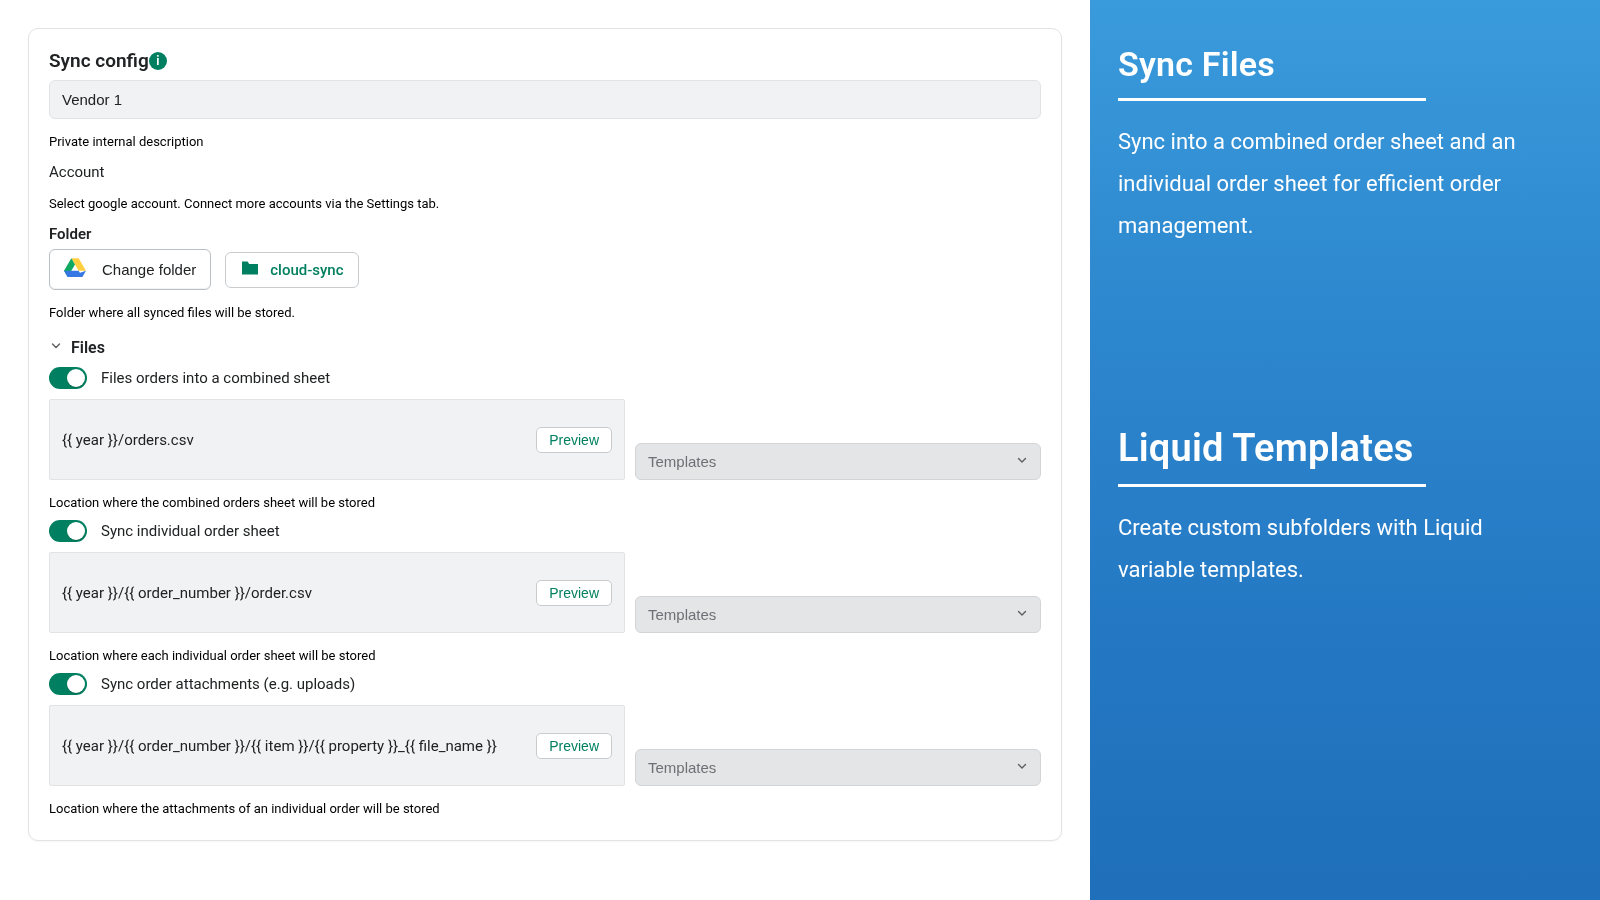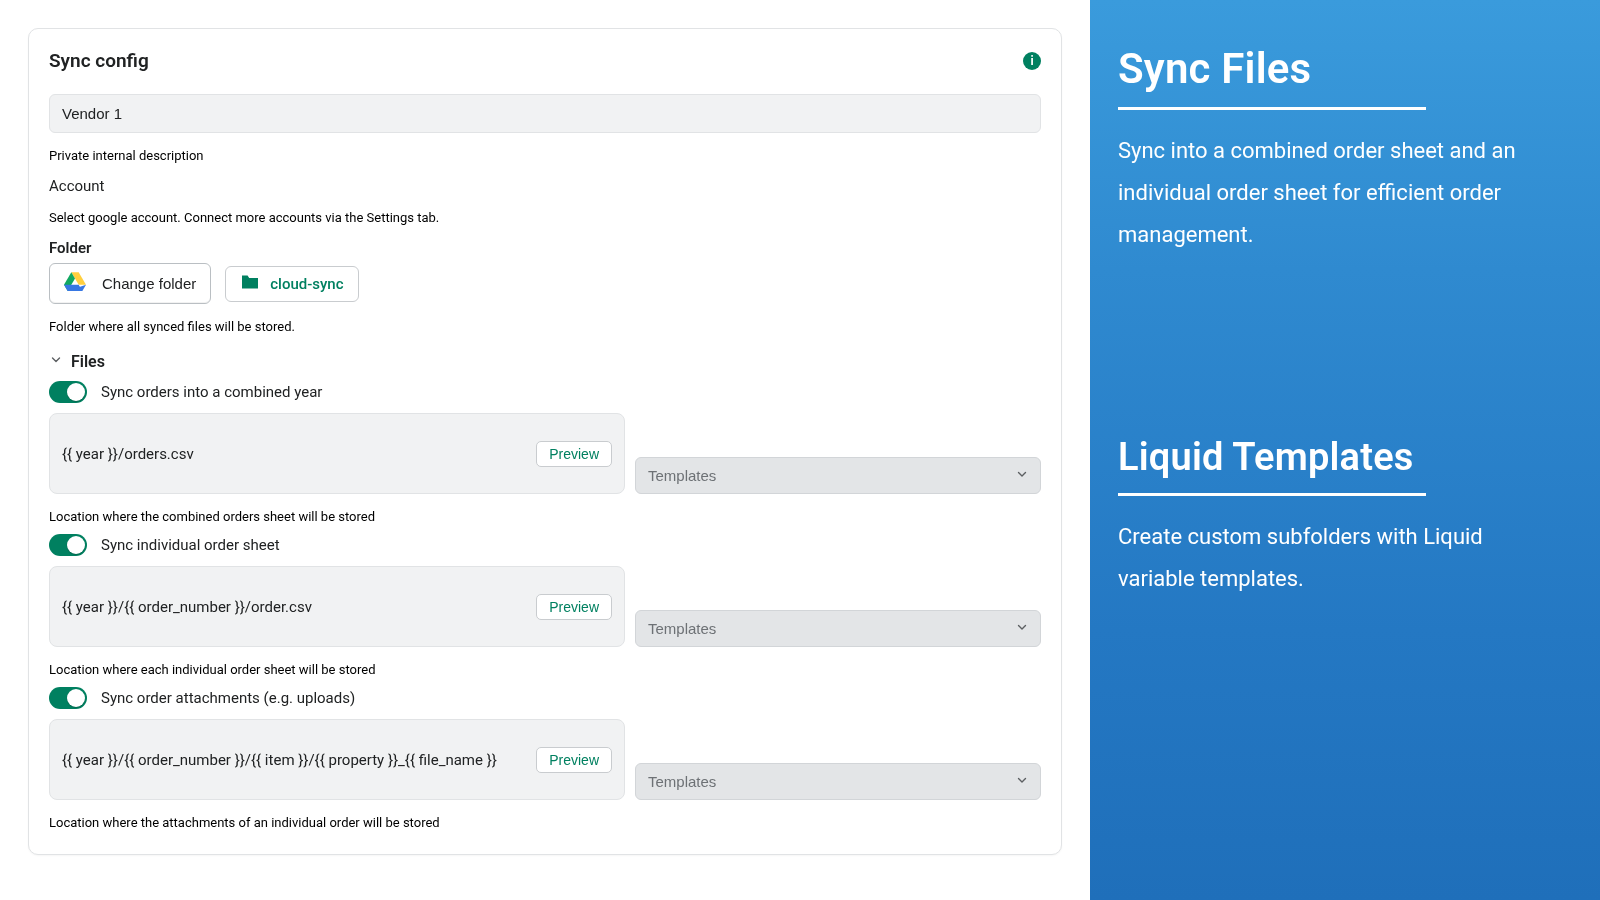--- a/index.html
+++ b/index.html
@@ -1,20 +1,20 @@
 <!DOCTYPE html>
 <html><head>
 <meta charset="utf-8">
 <style>
   * { box-sizing: border-box; margin: 0; padding: 0; }
   html, body { width: 1600px; height: 900px; font-family: -apple-system, BlinkMacSystemFont, "Segoe UI", Roboto, "Helvetica Neue", Arial, sans-serif; background: #fff; color: #202223; overflow: hidden; }
   .viewport { display: flex; width: 1600px; height: 900px; }
   .main { flex: 0 0 1090px; padding: 28px 28px 0 28px; background: #ffffff; }
   .card { background: #ffffff; border: 1px solid #e1e3e5; border-radius: 10px; box-shadow: 0 1px 2px rgba(0,0,0,0.04); padding: 20px 20px 24px 20px; min-height: 720px; position: relative; }
-  .card-header { display: flex; align-items: center; justify-content: space-between; margin-bottom: 22px; }
+  .card-header { display: flex; align-items: center; justify-content: flex-start; margin-bottom: 8px; }
   .card-title { font-size: 19px; font-weight: 600; color: #202223; }
   .info-icon { width: 18px; height: 18px; border-radius: 50%; background: #008060; color: #fff; display: flex; align-items: center; justify-content: center; font-size: 12px; font-weight: 700; }
   .field-input { width: 100%; background: #f1f2f3; border: 1px solid #e1e3e5; border-radius: 6px; padding: 10px 12px; font-size: 15px; color: #202223; }
   .help { font-size: 13px; color: #000000; margin-top: 15px; }
   .label { font-size: 15px; color: #202223; margin-top: 14px; margin-bottom: 6px; display: block; }
   .label-strong { font-weight: 600; }
   .select-wrap { position: relative; }
   .select { width: 100%; background: #f1f2f3; border: 1px solid #e1e3e5; border-radius: 6px; padding: 10px 36px 10px 12px; font-size: 15px; color: #202223; appearance: none; -webkit-appearance: none; }
   .chevron { position: absolute; right: 12px; top: 50%; transform: translateY(-50%); pointer-events: none; color: #5c5f62; }
   .folder-row { display: flex; gap: 14px; align-items: center; }
@@ -22,26 +22,26 @@
   .badge { background: #ffffff; border: 1px solid #c9cccf; border-radius: 6px; padding: 7px 14px; font-size: 15px; display: inline-flex; align-items: center; gap: 10px; color: #008060; font-weight: 500; }
   .folder-icon-svg { width: 20px; height: 16px; }
   .section-head { display: flex; align-items: center; gap: 8px; margin-top: 18px; cursor: pointer; }
   .section-head .chev { color: #5c5f62; }
   .section-head .title { font-weight: 600; font-size: 16px; }
   .toggle-row { display: flex; align-items: center; gap: 14px; margin-top: 10px; margin-bottom: 10px; }
   .toggle { width: 38px; height: 22px; background: #008060; border-radius: 11px; position: relative; cursor: pointer; }
   .toggle .knob { position: absolute; width: 18px; height: 18px; background: #fff; border-radius: 50%; top: 2px; right: 2px; box-shadow: 0 1px 1px rgba(0,0,0,0.2); }
   .toggle-label { font-size: 15px; color: #202223; }
   .path-row { display: flex; gap: 10px; align-items: stretch; }
-  .path-input { flex: 1; background: #f1f2f3; border: 1px solid #e1e3e5; border-radius: 8px; padding: 26px 12px; font-size: 15px; color: #202223; display: flex; align-items: center; justify-content: space-between; }
+  .path-input { flex: 1; background: #f1f2f3; border: 1px solid #e1e3e5; border-radius: 2px; padding: 26px 12px; font-size: 15px; color: #202223; display: flex; align-items: center; justify-content: space-between; }
   .preview-btn { background: #ffffff; border: 1px solid #c9cccf; border-radius: 5px; padding: 4px 12px; font-size: 14px; color: #008060; font-weight: 500; cursor: pointer; }
   .templates-select { flex: 0 0 406px; position: relative; margin-top: 44px; }
   .templates-select .sel { width: 100%; background: #e3e5e7; border: 1px solid #d2d5d8; border-radius: 6px; padding: 9px 36px 9px 12px; font-size: 15px; color: #6d7175; appearance: none; -webkit-appearance: none; cursor: pointer; }
   .sidebar { flex: 1; background: linear-gradient(180deg, #3a9bdc 0%, #2f8ad0 30%, #2478c3 70%, #1f6fba 100%); color: #ffffff; padding: 44px 44px 0 28px; }
-  .side-h { font-size: 42px; font-weight: 600; margin-bottom: 14px; letter-spacing: 0.2px; }
+  .side-h { font-size: 34px; font-weight: 600; margin-bottom: 14px; letter-spacing: 0.2px; }
   .side-hr { height: 3px; background: #ffffff; width: 308px; margin-bottom: 20px; }
   .side-p { font-size: 22px; line-height: 1.9; font-weight: 400; }
   .side-block-2 { margin-top: 180px; }
   .drive-svg { width: 22px; height: 20px; }
 </style>
 </head>
 <body>
 
 <div class="viewport">
   <div class="main">
@@ -88,21 +88,21 @@
             </svg>
         </span>
         <span class="title">Files</span>
       </div>
 
       
       <div class="toggle-row">
         <div class="toggle">
             <div class="knob"></div>
           </div>
-        <div class="toggle-label">Sync orders into a combined year</div>
+        <div class="toggle-label">Files orders into a combined sheet</div>
       </div>
       <div class="path-row">
         <div class="path-input">
           <span>{{ year }}/orders.csv</span>
           <button class="preview-btn">Preview</button>
         </div>
         <div class="templates-select">
           <select class="sel"><option>Templates</option></select>
           <span class="chevron">
             <svg width="14" height="14" viewBox="0 0 20 20">

